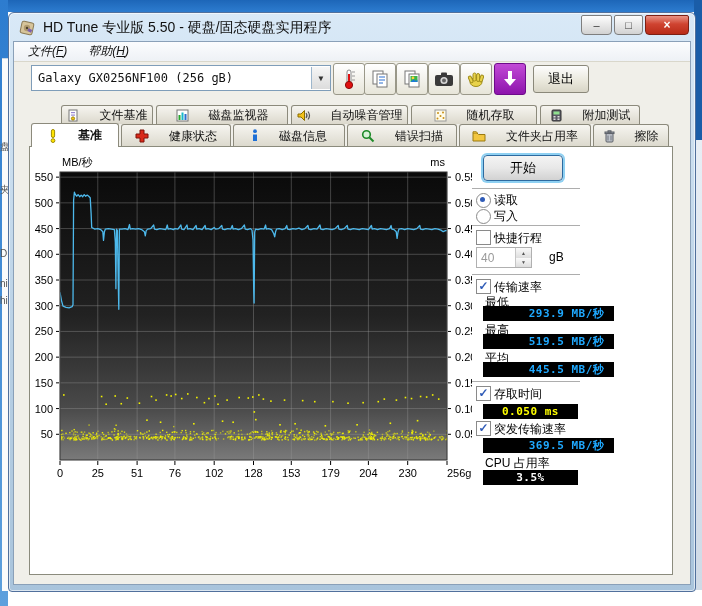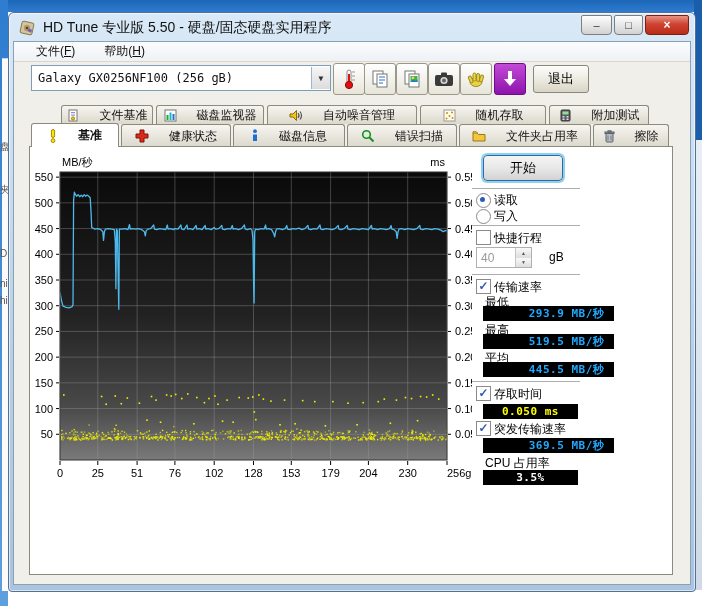--- a/index.html
+++ b/index.html
@@ -22,21 +22,21 @@
   .winbtns{position:absolute;right:6px;top:2px;display:flex;gap:2px;}
   .wbtn{height:18px;border:1px solid #7e7e7e;border-radius:0 0 4px 4px;border-top-left-radius:2px;border-top-right-radius:2px;
     background:linear-gradient(#fdfdfd,#d2d2d2);display:flex;align-items:center;justify-content:center;
     font-size:11px;color:#333;cursor:default;}
   .wbtn.min{width:29px;}.wbtn.max{width:27px;}
   .wbtn.close{width:42px;background:linear-gradient(#e99385,#cf4330 45%,#b92c18);border-color:#7c2014;color:#fff;font-weight:bold;font-size:12px;}
   
   .client{position:absolute;left:4px;top:28px;right:4px;bottom:6px;background:#f0efe9;border:1px solid #8aa0b8;}
   .menubar{position:absolute;left:5px;top:29px;right:5px;height:19px;background:linear-gradient(#fbfcfe,#eef1f5);
     border-bottom:1px solid #d9d7cb;display:flex;align-items:center;font-size:12px;color:#111;}
-  .menu-item{padding:2px 7px;margin-left:15px;}
+  .menu-item{padding:2px 7px;margin-left:7px;font-style:italic;}
   
   .combobox{position:absolute;left:22px;top:52px;width:298px;height:24px;background:#fff;border:1px solid #7f9db9;
     display:flex;align-items:center;font-family:"DejaVu Sans Mono",monospace;font-size:12px;color:#111;gap:38px;}
   .combobox .txt{flex:1;padding-left:6px;white-space:nowrap;overflow:hidden;}
   .combo-arrow{width:18px;height:22px;background:linear-gradient(#f6f6f6,#dcdcdc);border-left:1px solid #9db6cc;
     display:flex;align-items:center;justify-content:center;font-size:8px;color:#333;}
   .tbtn{position:absolute;height:30px;width:30px;top:50px;border:1px solid #9a9889;border-radius:3px;
     background:linear-gradient(#ffffff,#e7e5d9);display:flex;align-items:center;justify-content:center;}
   .tbtn.purple{background:linear-gradient(#c24ad6,#8d13ac);border-color:#6d0b8a;}
   .temp-label{position:absolute;left:362px;top:57px;font-size:14px;font-weight:bold;color:#000;}
@@ -180,32 +180,32 @@
       <span class="ti">
           <svg width="13" height="13" viewBox="0 0 13 13">
             <rect x="2" y="1" width="8" height="11" fill="#fff" stroke="#777"></rect>
             <rect x="4" y="3" width="4" height="1.2" fill="#9a8ad0"></rect>
             <rect x="4" y="5.5" width="4" height="1.2" fill="#9a8ad0"></rect>
             <circle cx="6" cy="9.5" r="1.6" fill="#f0c514" stroke="#a08508"></circle>
           </svg>
         </span>
       <span>文件基准</span>
     </div>
-    <div class="tab" style="width:108px">
+    <div class="tab" style="width:132px">
       <span class="ti">
           <svg width="13" height="13" viewBox="0 0 13 13">
             <rect x="1" y="1" width="11" height="11" fill="#fff" stroke="#777"></rect>
             <rect x="2.5" y="6" width="2" height="5" fill="#28a52c"></rect>
             <rect x="5.5" y="3.5" width="2" height="7.5" fill="#18b8c8"></rect>
             <rect x="8.5" y="5" width="2" height="6" fill="#2a6fd0"></rect>
           </svg>
         </span>
       <span>磁盘监视器</span>
     </div>
-    <div class="tab" style="width:150px">
+    <div class="tab" style="width:117px">
       <span class="ti">
           <svg width="14" height="13" viewBox="0 0 14 13">
             <path d="M1 5 h3 l3.5-3.5 v10 L4 8 H1 z" fill="#f4c21a" stroke="#8a6d00"></path>
             <path d="M9 4 q2 2.5 0 5" fill="none" stroke="#555" stroke-width="1.2"></path>
             <path d="M11 2.5 q3 4 0 8" fill="none" stroke="#555" stroke-width="1.2"></path>
           </svg>
         </span>
       <span>自动噪音管理</span>
     </div>
     <div class="tab" style="width:126px">

